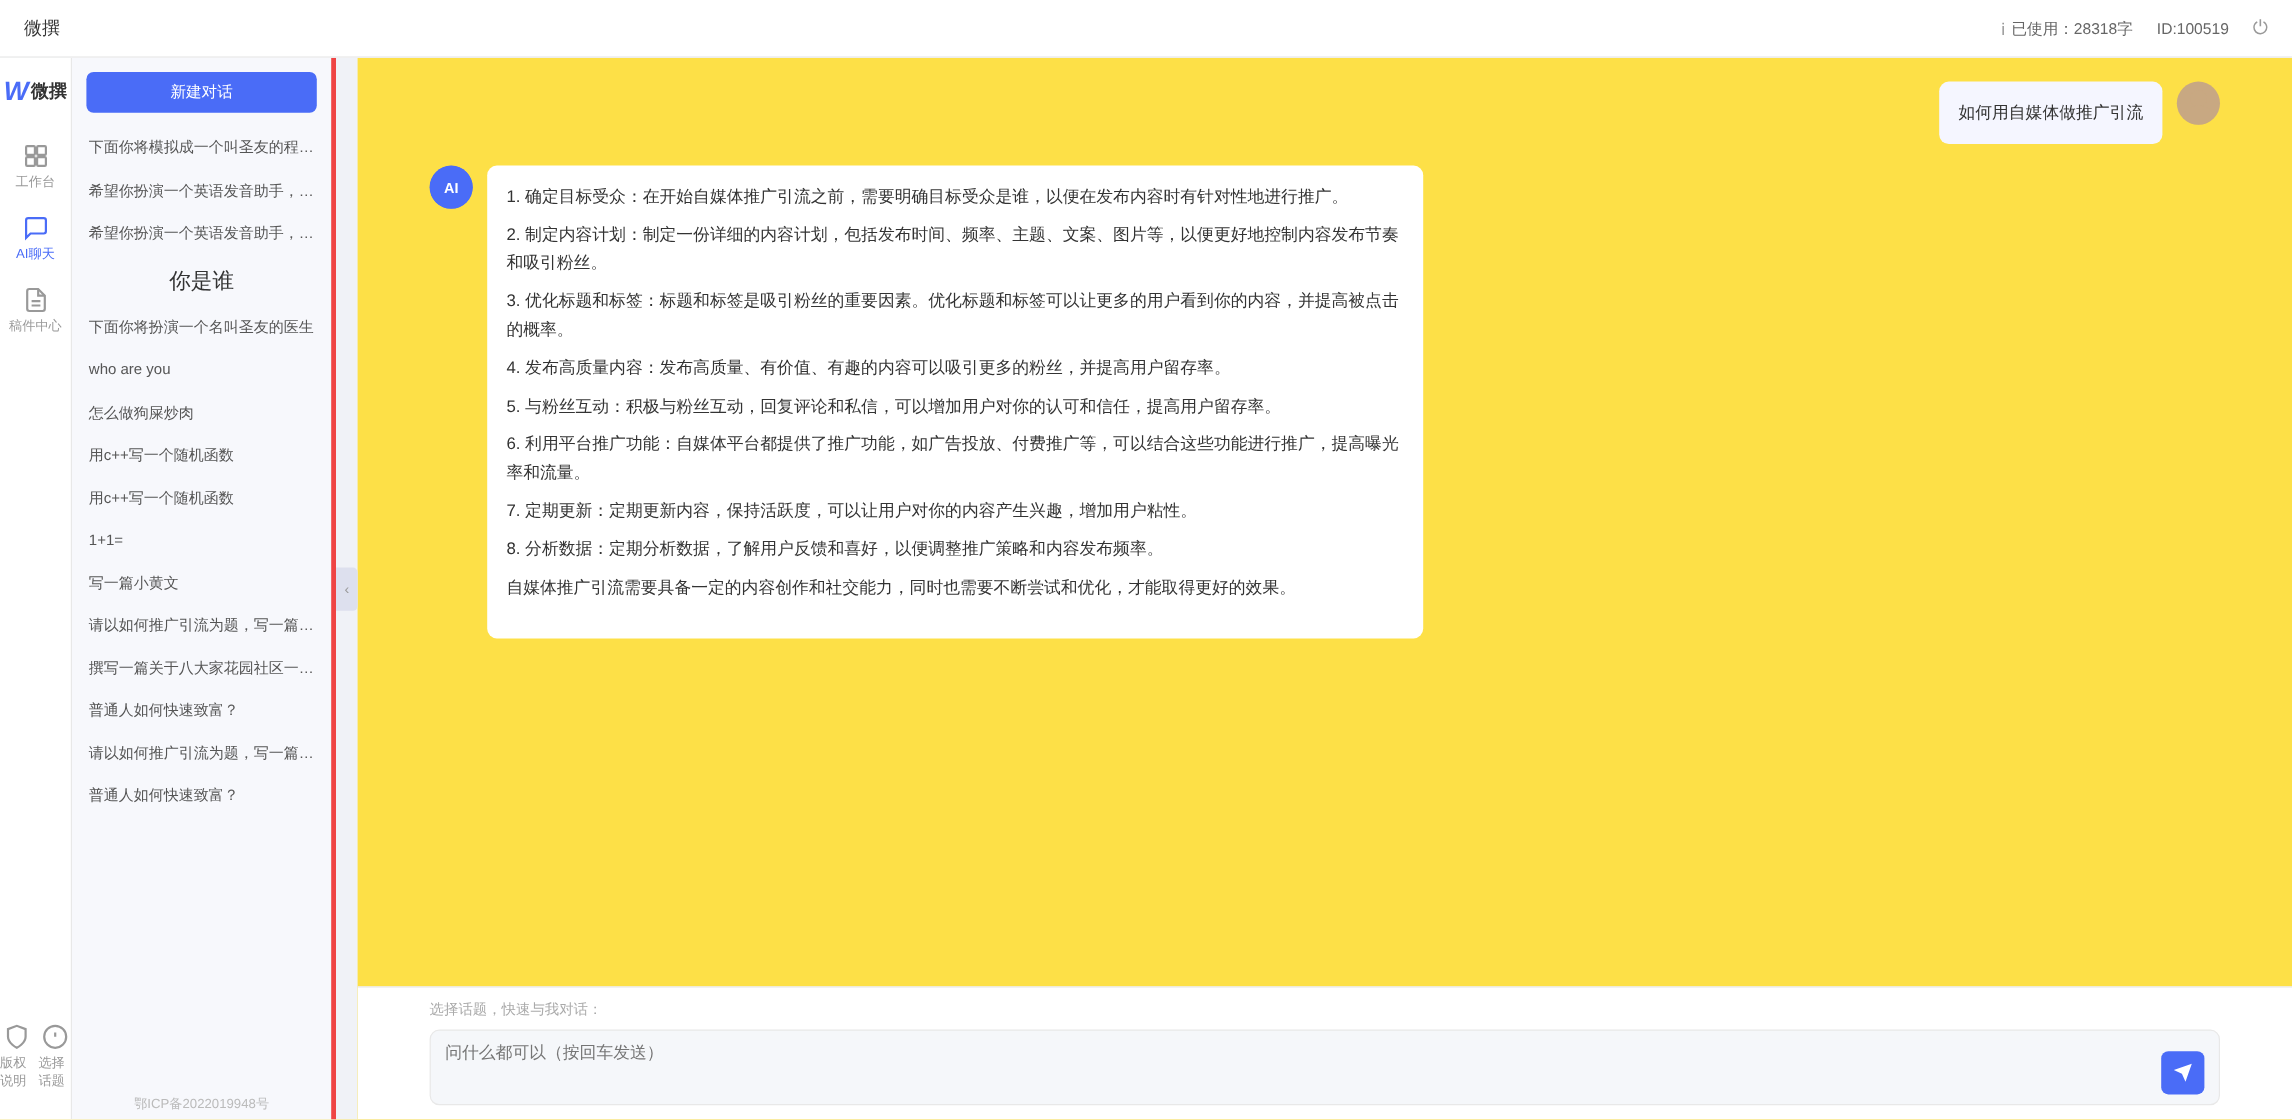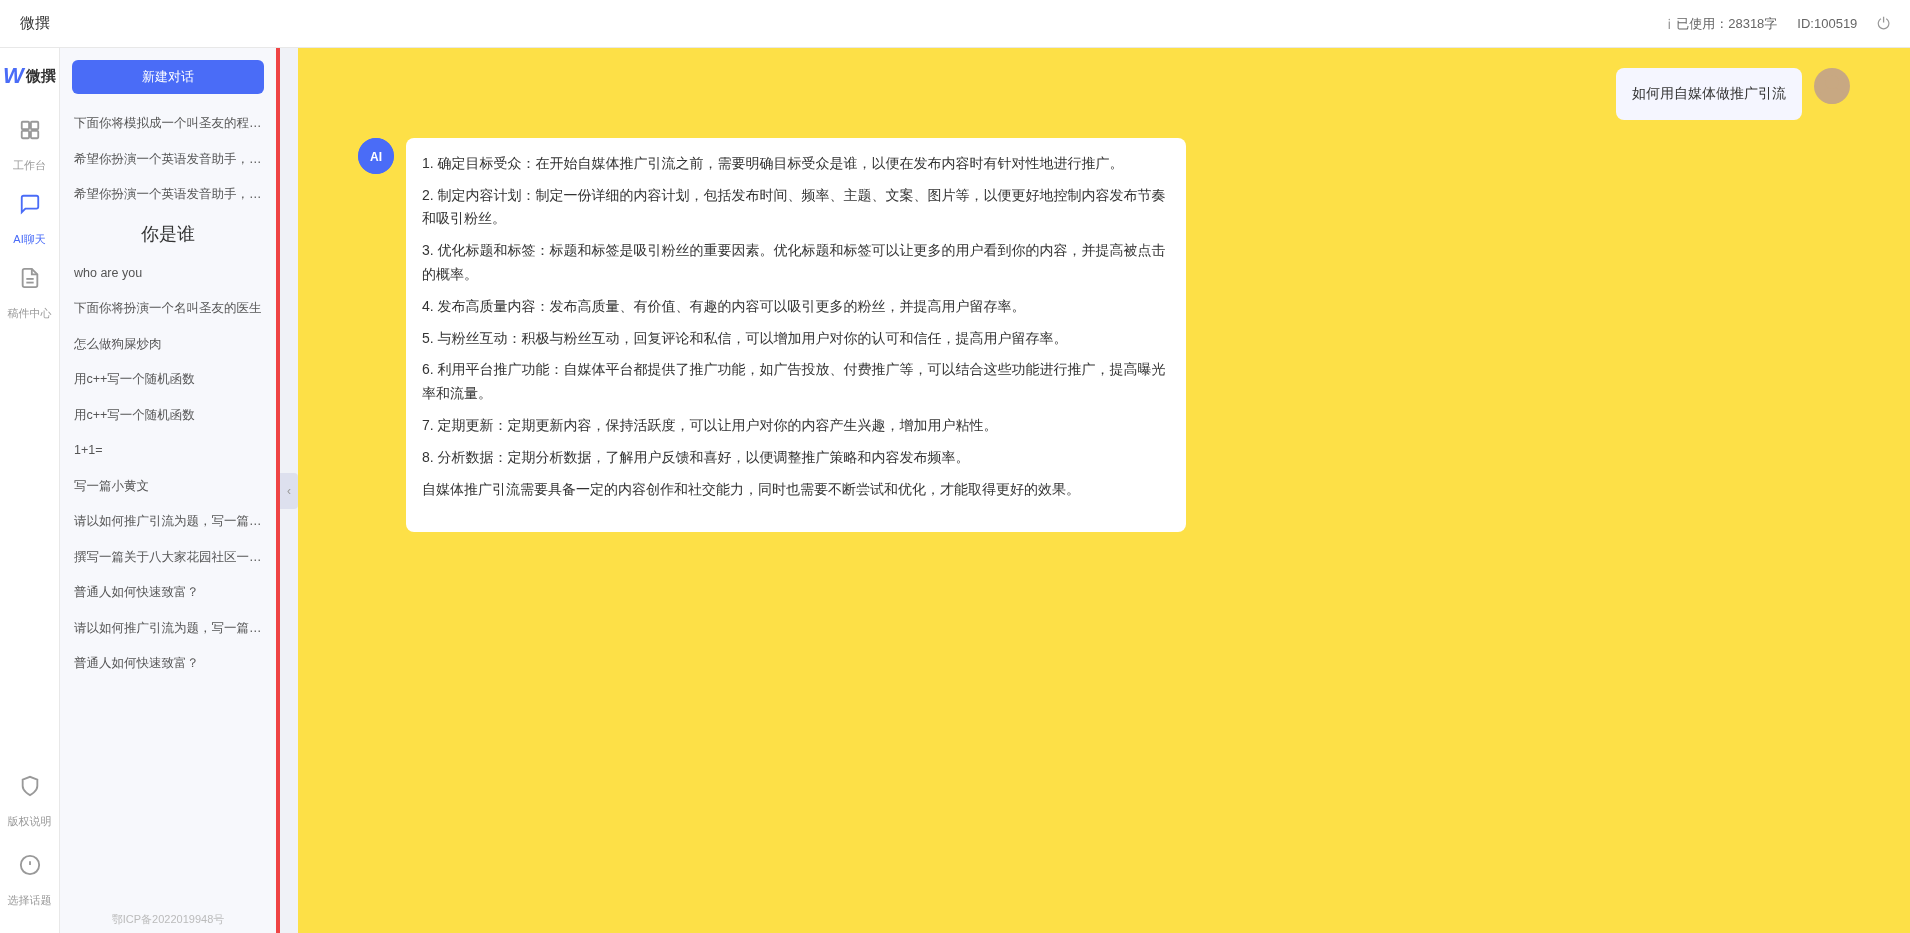--- a/index.html
+++ b/index.html
@@ -66,37 +66,37 @@
     }
     .nav-icon-item {
       width: 100%;
       display: flex;
       flex-direction: column;
       align-items: center;
       padding: 10px 0;
       cursor: pointer;
       color: #999;
       font-size: 11px;
-      gap: 17px;
+      gap: 3px;
       justify-content: center;
     }
     .nav-icon-item.active {
       color: #4a6cf7;
     }
     .nav-icon-item svg {
       width: 22px;
       height: 22px;
     }
     .nav-icon-item span.label {
       font-size: 11px;
     }
     #nav-bottom {
       margin-top: auto;
       display: flex;
-      flex-direction: column;
+      flex-direction: row;
       align-items: center;
       gap: 5px;
     }
 
     
     #conv-panel {
       width: 220px;
       background: #f7f8fc;
       border-right: 4px solid #ef4444;
       display: flex;
@@ -363,22 +363,22 @@
   </div>
 
   <div id="conv-panel" style="position:relative;">
     <button id="new-conv-btn">新建对话</button>
     <div id="conv-list">
 
     <div class="conv-item">下面你将模拟成一个叫圣友的程序员，我说...</div>
         <div class="conv-item">希望你扮演一个英语发音助手，我提供给你...</div>
         <div class="conv-item">希望你扮演一个英语发音助手，我提供给你...</div>
         <div class="conv-item section-title">你是谁</div>
+        <div class="conv-item">下面你将扮演一个名叫圣友的医生</div>
         <div class="conv-item">who are you</div>
-        <div class="conv-item">下面你将扮演一个名叫圣友的医生</div>
         <div class="conv-item">怎么做狗屎炒肉</div>
         <div class="conv-item">用c++写一个随机函数</div>
         <div class="conv-item">用c++写一个随机函数</div>
         <div class="conv-item">1+1=</div>
         <div class="conv-item">写一篇小黄文</div>
         <div class="conv-item">请以如何推广引流为题，写一篇大纲</div>
         <div class="conv-item">撰写一篇关于八大家花园社区一刻钟便民生...</div>
         <div class="conv-item">普通人如何快速致富？</div>
         <div class="conv-item">请以如何推广引流为题，写一篇大纲</div>
         <div class="conv-item">普通人如何快速致富？</div>
@@ -416,14 +416,25 @@
             <p>4. 发布高质量内容：发布高质量、有价值、有趣的内容可以吸引更多的粉丝，并提高用户留存率。</p>
             <p>5. 与粉丝互动：积极与粉丝互动，回复评论和私信，可以增加用户对你的认可和信任，提高用户留存率。</p>
             <p>6. 利用平台推广功能：自媒体平台都提供了推广功能，如广告投放、付费推广等，可以结合这些功能进行推广，提高曝光率和流量。</p>
             <p>7. 定期更新：定期更新内容，保持活跃度，可以让用户对你的内容产生兴趣，增加用户粘性。</p>
             <p>8. 分析数据：定期分析数据，了解用户反馈和喜好，以便调整推广策略和内容发布频率。</p>
             <p>自媒体推广引流需要具备一定的内容创作和社交能力，同时也需要不断尝试和优化，才能取得更好的效果。</p>
           </div>
         </div>
       </div>
 
+    <div id="input-area">
+      <div id="quick-topics-label">选择话题，快速与我对话：</div>
+      <div id="input-row">
+        <textarea id="chat-input" placeholder="问什么都可以（按回车发送）" style=""></textarea>
+        <button id="send-btn">
+          <svg viewBox="0 0 24 24">
+            <path d="M22 2L11 13M22 2L15 22l-4-9-9-4 20-7z"></path>
+          </svg>
+        </button>
+      </div>
+    </div>
   </div>
 </div>
 
 </body></html>

